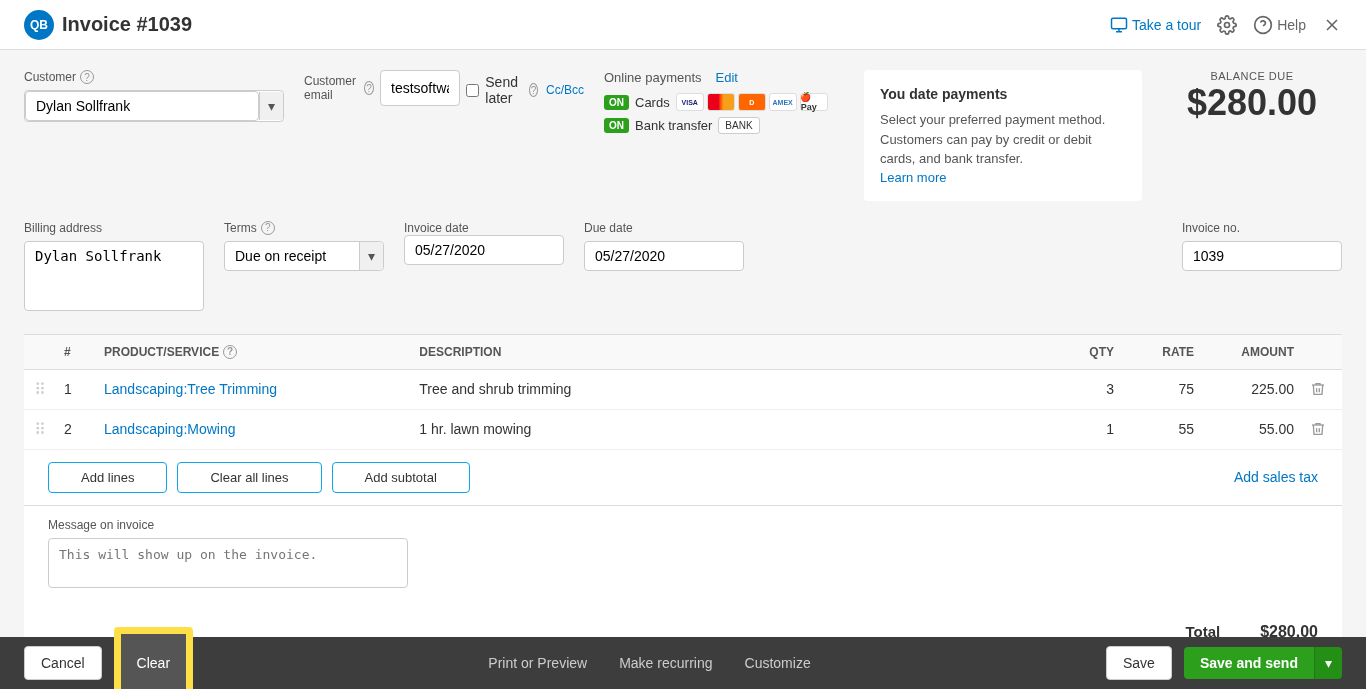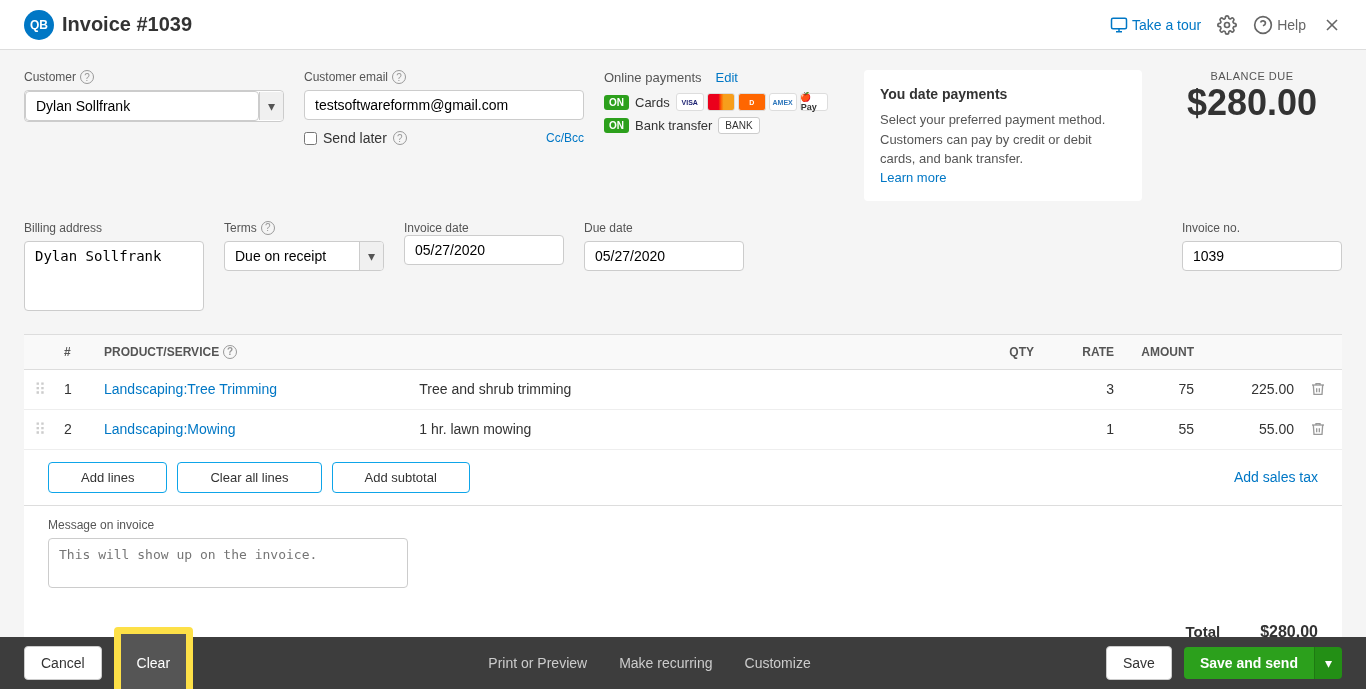--- a/index.html
+++ b/index.html
@@ -28,21 +28,21 @@
     }
 
     .section-top {
       display: flex;
       gap: 20px;
       margin-bottom: 20px;
       align-items: flex-start;
     }
 
     .customer-section { display: flex; flex-direction: column; gap: 6px; flex: 0 0 260px; }
-    .email-section { display: flex; flex-direction: column; gap: 6px; flex: 0 0 280px; }
+    .email-section { display: flex; gap: 6px; flex: 0 0 280px; }
     .payment-section { flex: 0 0 240px; }
 
     label { font-size: 12px; color: #555; display: flex; align-items: center; gap: 4px; }
     .help-circle { display: inline-flex; align-items: center; justify-content: center; width: 14px; height: 14px; border: 1px solid #999; border-radius: 50%; font-size: 10px; color: #999; cursor: pointer; }
 
     .customer-dropdown { display: flex; align-items: center; border: 1px solid #ccc; border-radius: 4px; background: #fff; overflow: hidden; }
     .customer-dropdown input { border: none; outline: none; padding: 6px 10px; flex: 1; font-size: 14px; }
     .customer-dropdown .dd-arrow { padding: 6px 8px; background: #f0f0f0; border-left: 1px solid #ccc; cursor: pointer; color: #555; }
 
     input[type="text"], input[type="email"] {
@@ -306,20 +306,23 @@
   <div class="table-section">
     <div class="table-header">
       <div class="th"></div>
       <div class="th">
         <span>#</span>
       </div>
       <div class="th">
         <span>PRODUCT/SERVICE</span>
         <span class="help-circle">?</span>
       </div>
+      <div class="th">
+        <span>DESCRIPTION</span>
+      </div>
       <div class="th right">
         <span>QTY</span>
       </div>
       <div class="th right">
         <span>RATE</span>
       </div>
       <div class="th right">
         <span>AMOUNT</span>
       </div>
       <div class="th"></div>

